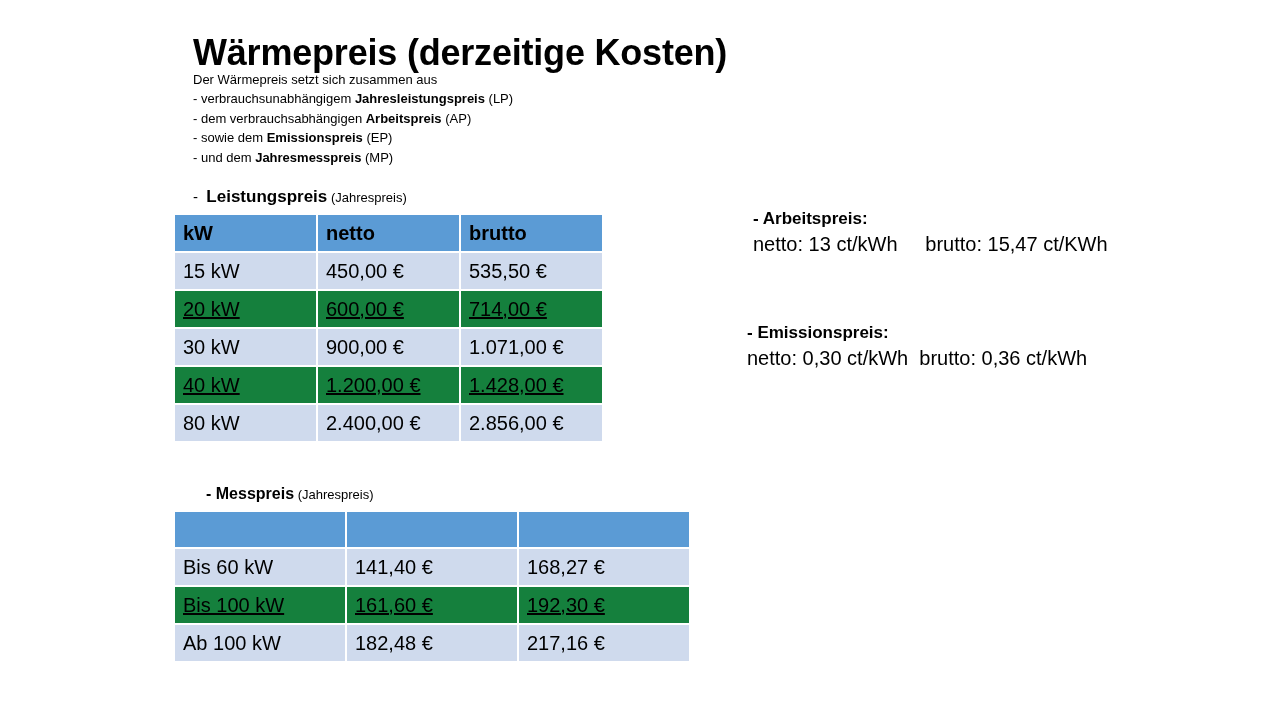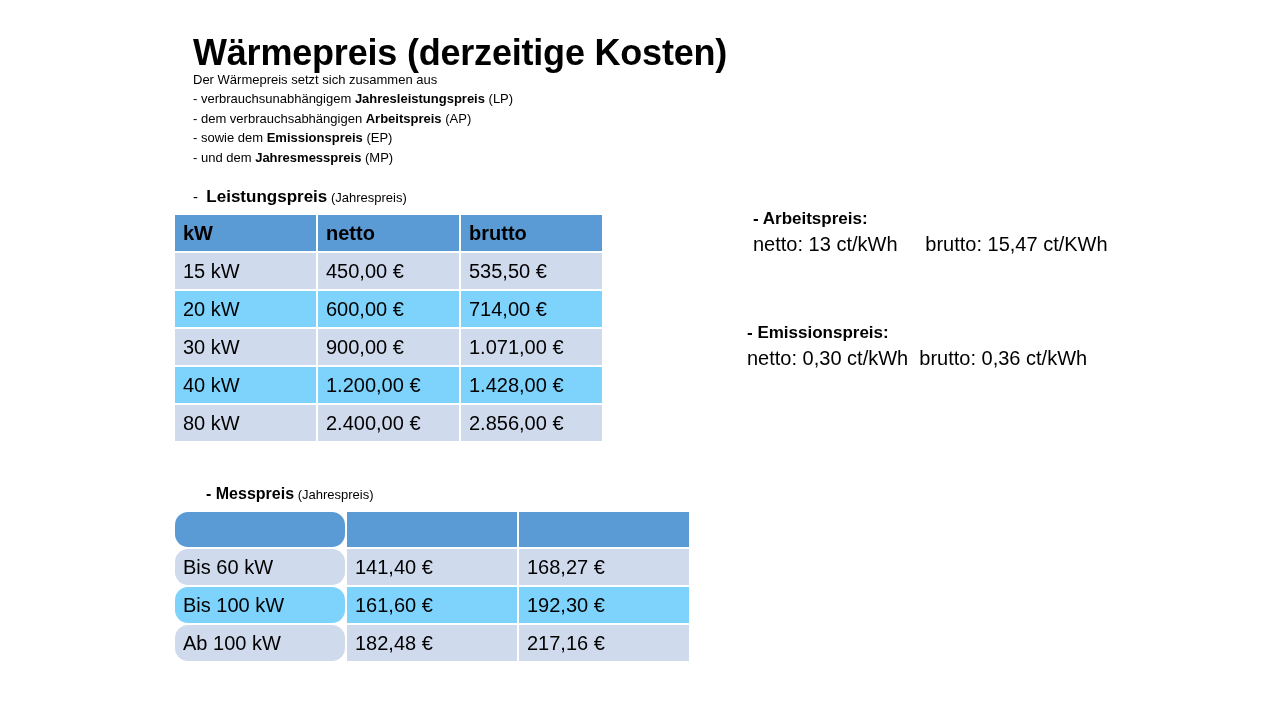--- a/index.html
+++ b/index.html
@@ -18,30 +18,30 @@
     .sec-head { position: absolute; white-space: nowrap; }
     .sec-head .b { font-weight: bold; font-size: 17px; }
     .sec-head .s { font-size: 13px; }
     table.tbl {
       position: absolute; border-collapse: separate; border-spacing: 2px;
       font-size: 20px; background: #fff;
     }
     table.tbl td, table.tbl th { padding: 0 8px; text-align: left; white-space: nowrap; }
     table.tbl th { background: #5b9bd5; color: #000000; font-weight: bold; }
     table.tbl tr.odd td { background: #cfdaed; }
-    table.tbl tr.even td { background: #7dd3fc; }
+    table.tbl tr.even td { background: #15803d; text-decoration: underline; }
     #tbl-lp { left: 173px; top: 213px; }
     #tbl-lp th, #tbl-lp td { height: 36px; }
     #tbl-lp th:nth-child(1), #tbl-lp td:nth-child(1) { width: 125px; }
     #tbl-lp th:nth-child(2), #tbl-lp td:nth-child(2) { width: 125px; }
     #tbl-lp th:nth-child(3), #tbl-lp td:nth-child(3) { width: 125px; }
     #tbl-mp { left: 173px; top: 510px; }
     #tbl-mp th { height: 35px; }
     #tbl-mp td { height: 36px; }
-    #tbl-mp th:nth-child(1), #tbl-mp td:nth-child(1) { width: 154px; border-radius: 13px; }
+    #tbl-mp th:nth-child(1), #tbl-mp td:nth-child(1) { width: 154px; }
     #tbl-mp th:nth-child(2), #tbl-mp td:nth-child(2) { width: 154px; margin-left: 16px; }
     #tbl-mp th:nth-child(3), #tbl-mp td:nth-child(3) { width: 154px; }
     .price-block { position: absolute; white-space: nowrap; }
     .price-block .h { font-weight: bold; font-size: 17px; }
     .price-block .v { font-size: 20px; margin-top: 4px; }
   </style>
 </head>
 <body>
 
 <div class="title">Wärmepreis (derzeitige Kosten)</div>

